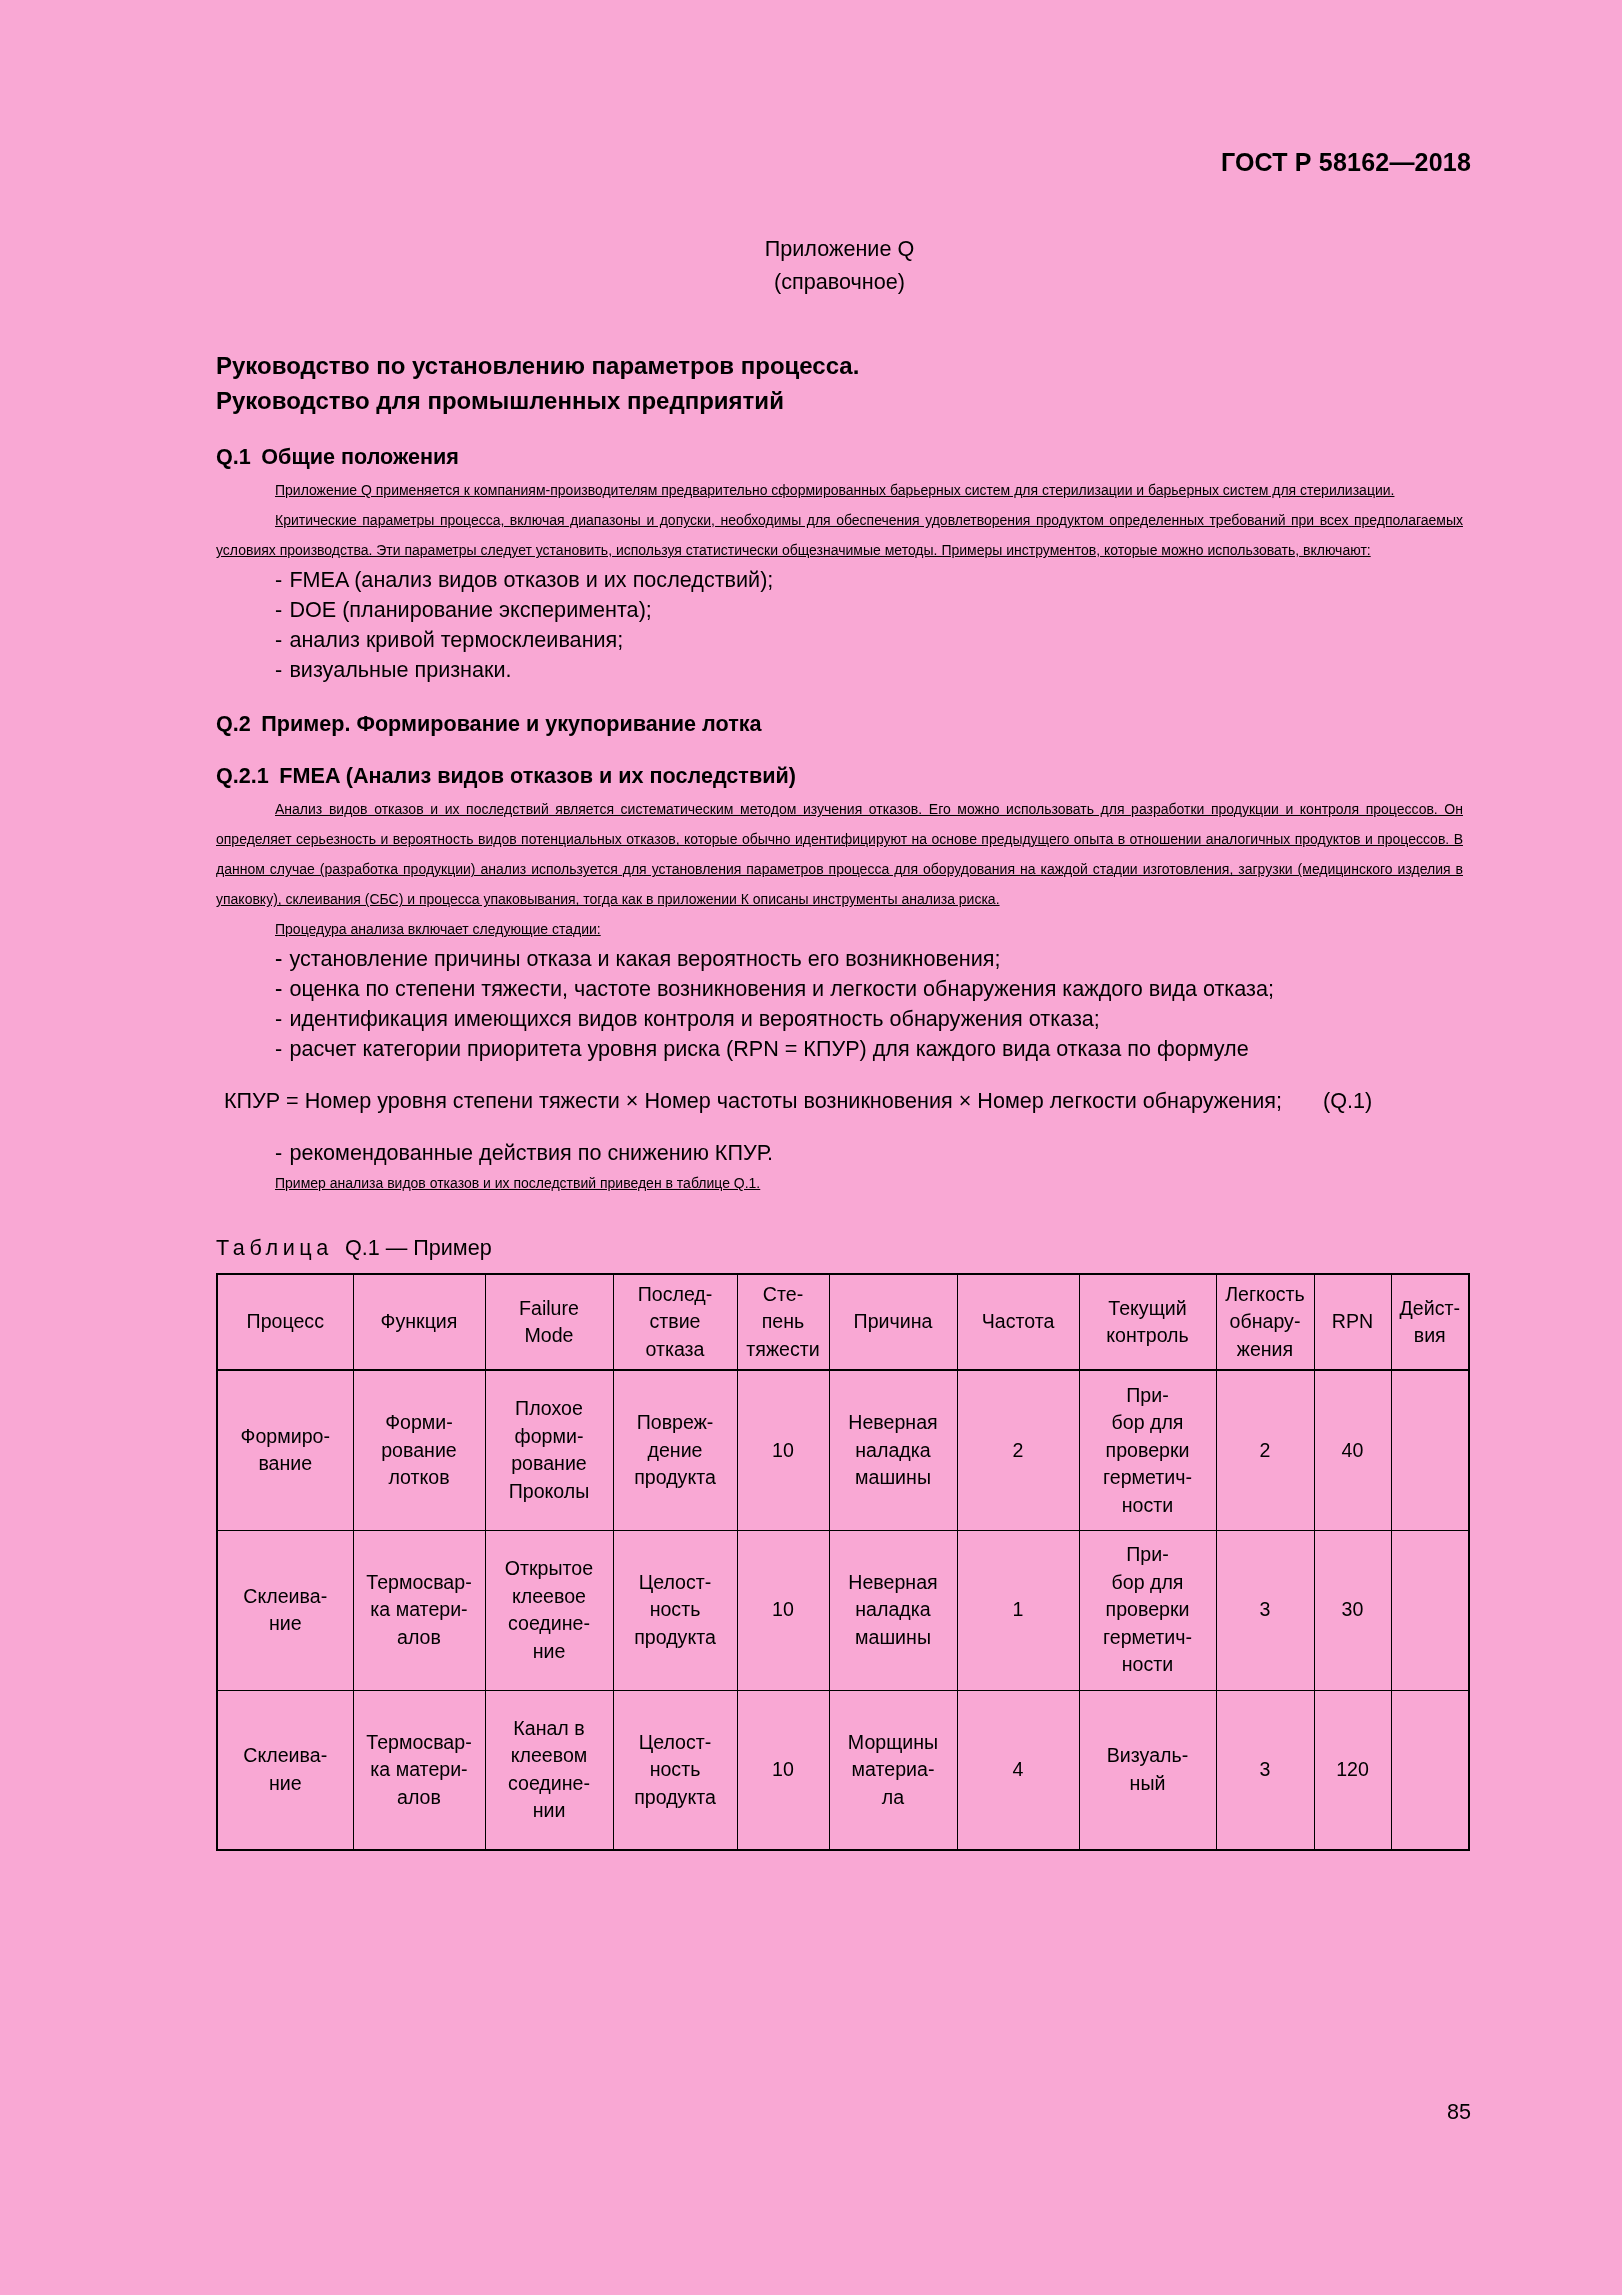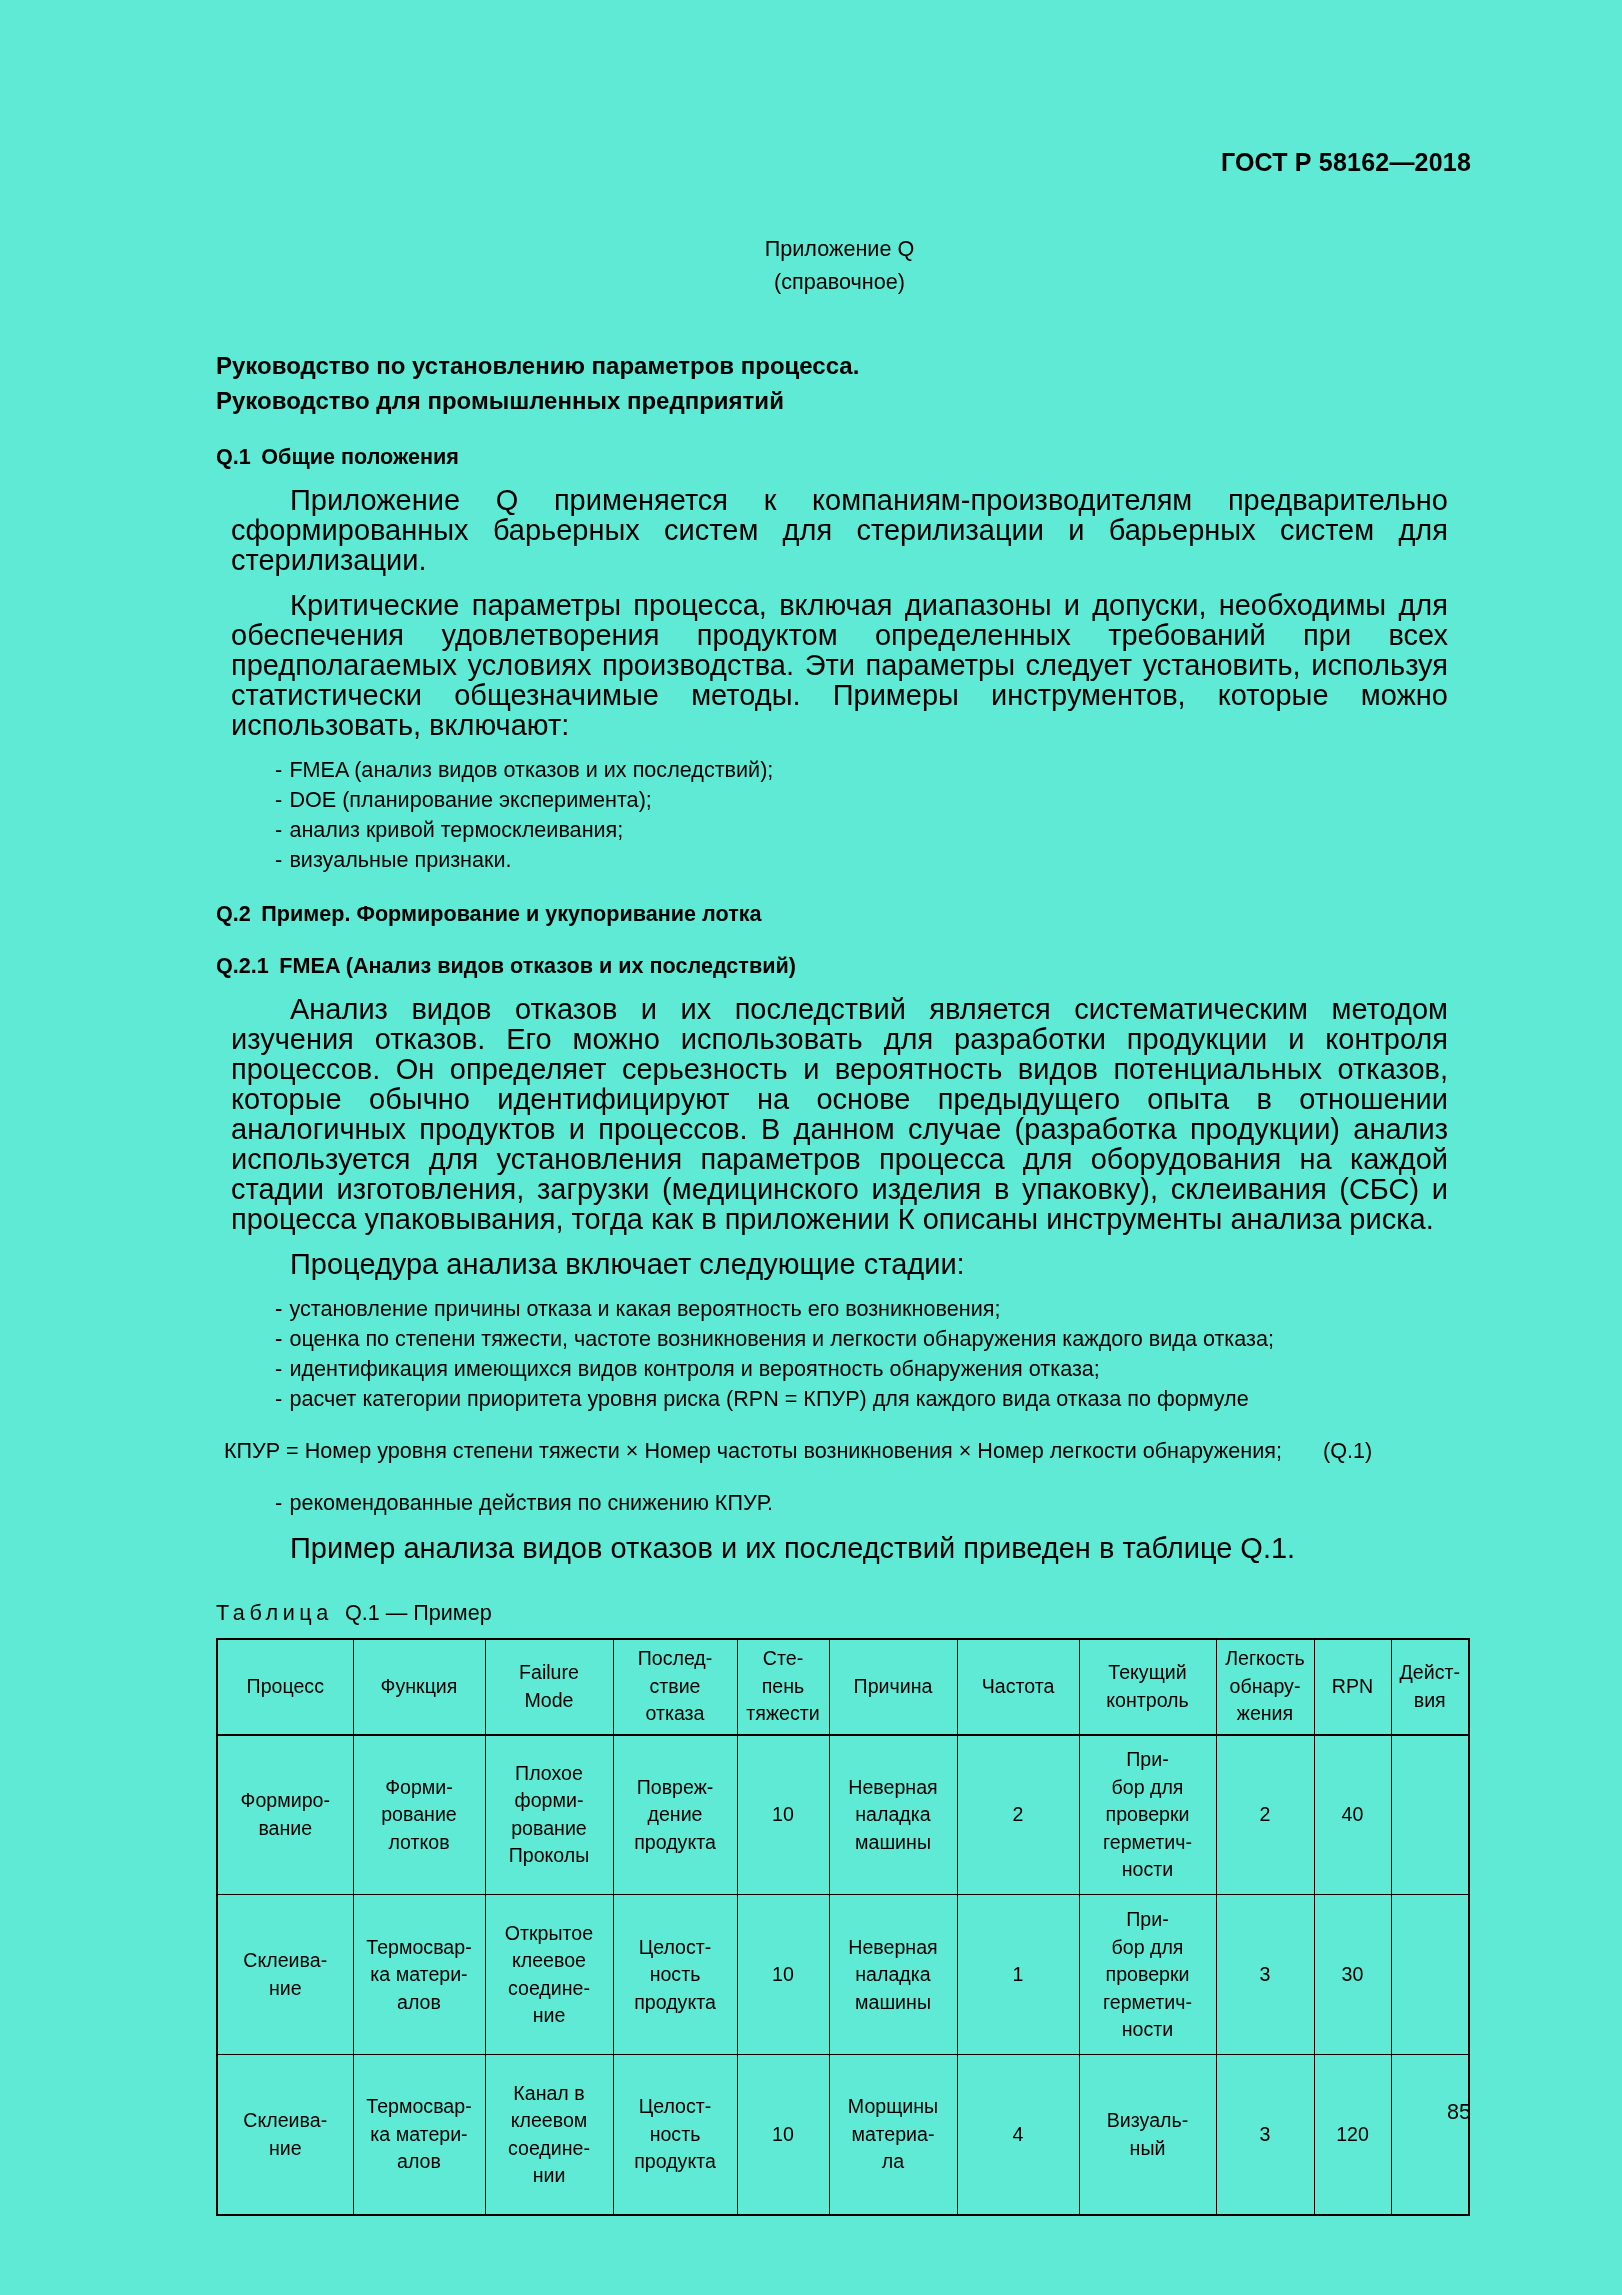--- a/index.html
+++ b/index.html
@@ -8,21 +8,21 @@
     background: #ffffff;
   }
   body {
     font-family: "Liberation Sans", sans-serif;
     color: #000000;
   }
   .page {
     position: relative;
     width: 1623px;
     height: 2295px;
-    background: #5eead4;
+    background: #f9a8d4;
     box-sizing: border-box;
     padding: 0;
     overflow: hidden;
   }
 
   
   .doc-header {
     position: absolute;
     top: 148px;
     right: 152px;
@@ -57,26 +57,27 @@
 
   .h-sec {
     font-size: 21.6px;
     font-weight: bold;
     margin-top: 26px;
     margin-bottom: 5.2px;
   }
   .h-sec .num { margin-right: 10.5px; }
 
   p.body {
-    font-size: 29px;
+    font-size: 14px;
     line-height: 30px;
     text-align: justify;
-    margin: 15px;
+    margin: 0;
     text-indent: 59px;
     hyphens: manual;
+    text-decoration: underline;
   }
 
   ul.dashlist {
     list-style: none;
     margin: 0;
     padding: 0;
   }
   ul.dashlist li {
     font-size: 21.6px;
     line-height: 30px;

